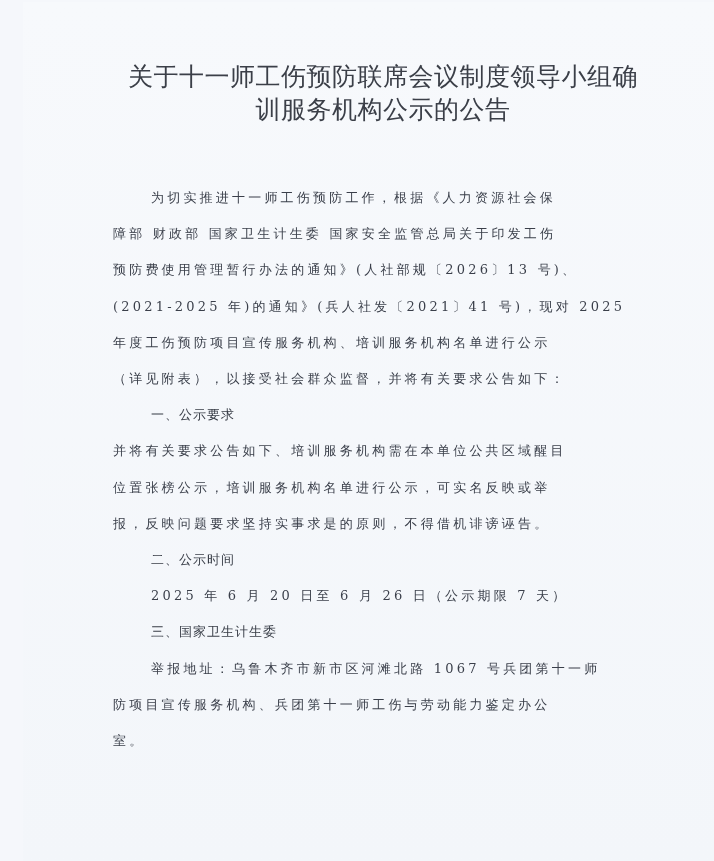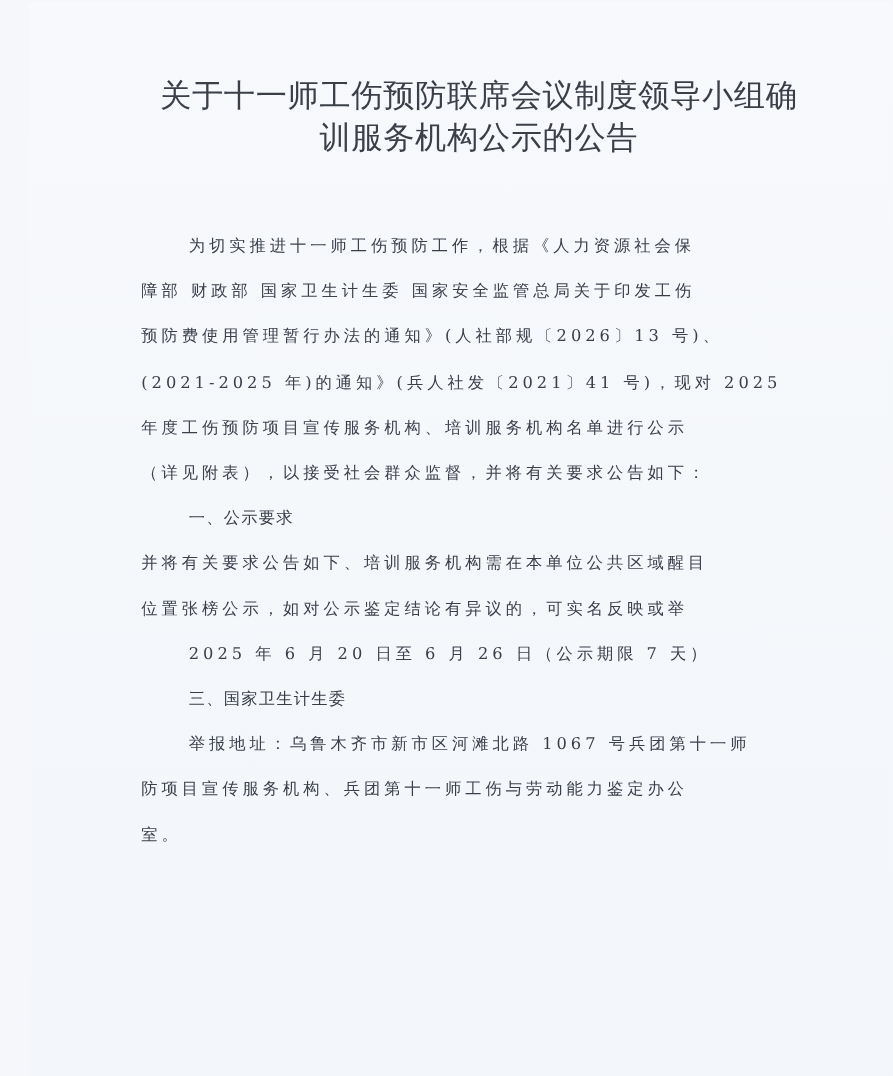--- a/index.html
+++ b/index.html
@@ -72,22 +72,24 @@
   <div class="body-text" style="top:178px;">
     <span class="line indent">为切实推进十一师工伤预防工作，根据《人力资源社会保</span>
     <span class="line">障部 财政部 国家卫生计生委 国家安全监管总局关于印发工伤</span>
     <span class="line">预防费使用管理暂行办法的通知》(人社部规〔2026〕13 号)、</span>
     <span class="line">(2021-2025 年)的通知》(兵人社发〔2021〕41 号)，现对 2025</span>
     <span class="line">年度工伤预防项目宣传服务机构、培训服务机构名单进行公示</span>
     <span class="line">（详见附表），以接受社会群众监督，并将有关要求公告如下：</span>
 
     <span class="line indent heading">一、公示要求</span>
     <span class="line">并将有关要求公告如下、培训服务机构需在本单位公共区域醒目</span>
-    <span class="line">位置张榜公示，如对公示鉴定结论有异议的，可实名反映或举</span>
+    <span class="line">位置张榜公示，培训服务机构名单进行公示，可实名反映或举</span>
+    <span class="line">报，反映问题要求坚持实事求是的原则，不得借机诽谤诬告。</span>
 
+    <span class="line indent heading">二、公示时间</span>
     <span class="line indent">2025 年 6 月 20 日至 6 月 26 日（公示期限 7 天）</span>
 
     <span class="line indent heading">三、国家卫生计生委</span>
     <span class="line indent">举报地址：乌鲁木齐市新市区河滩北路 1067 号兵团第十一师</span>
     <span class="line">防项目宣传服务机构、兵团第十一师工伤与劳动能力鉴定办公</span>
     <span class="line">室。</span>
   </div>
 
 </div>
 

